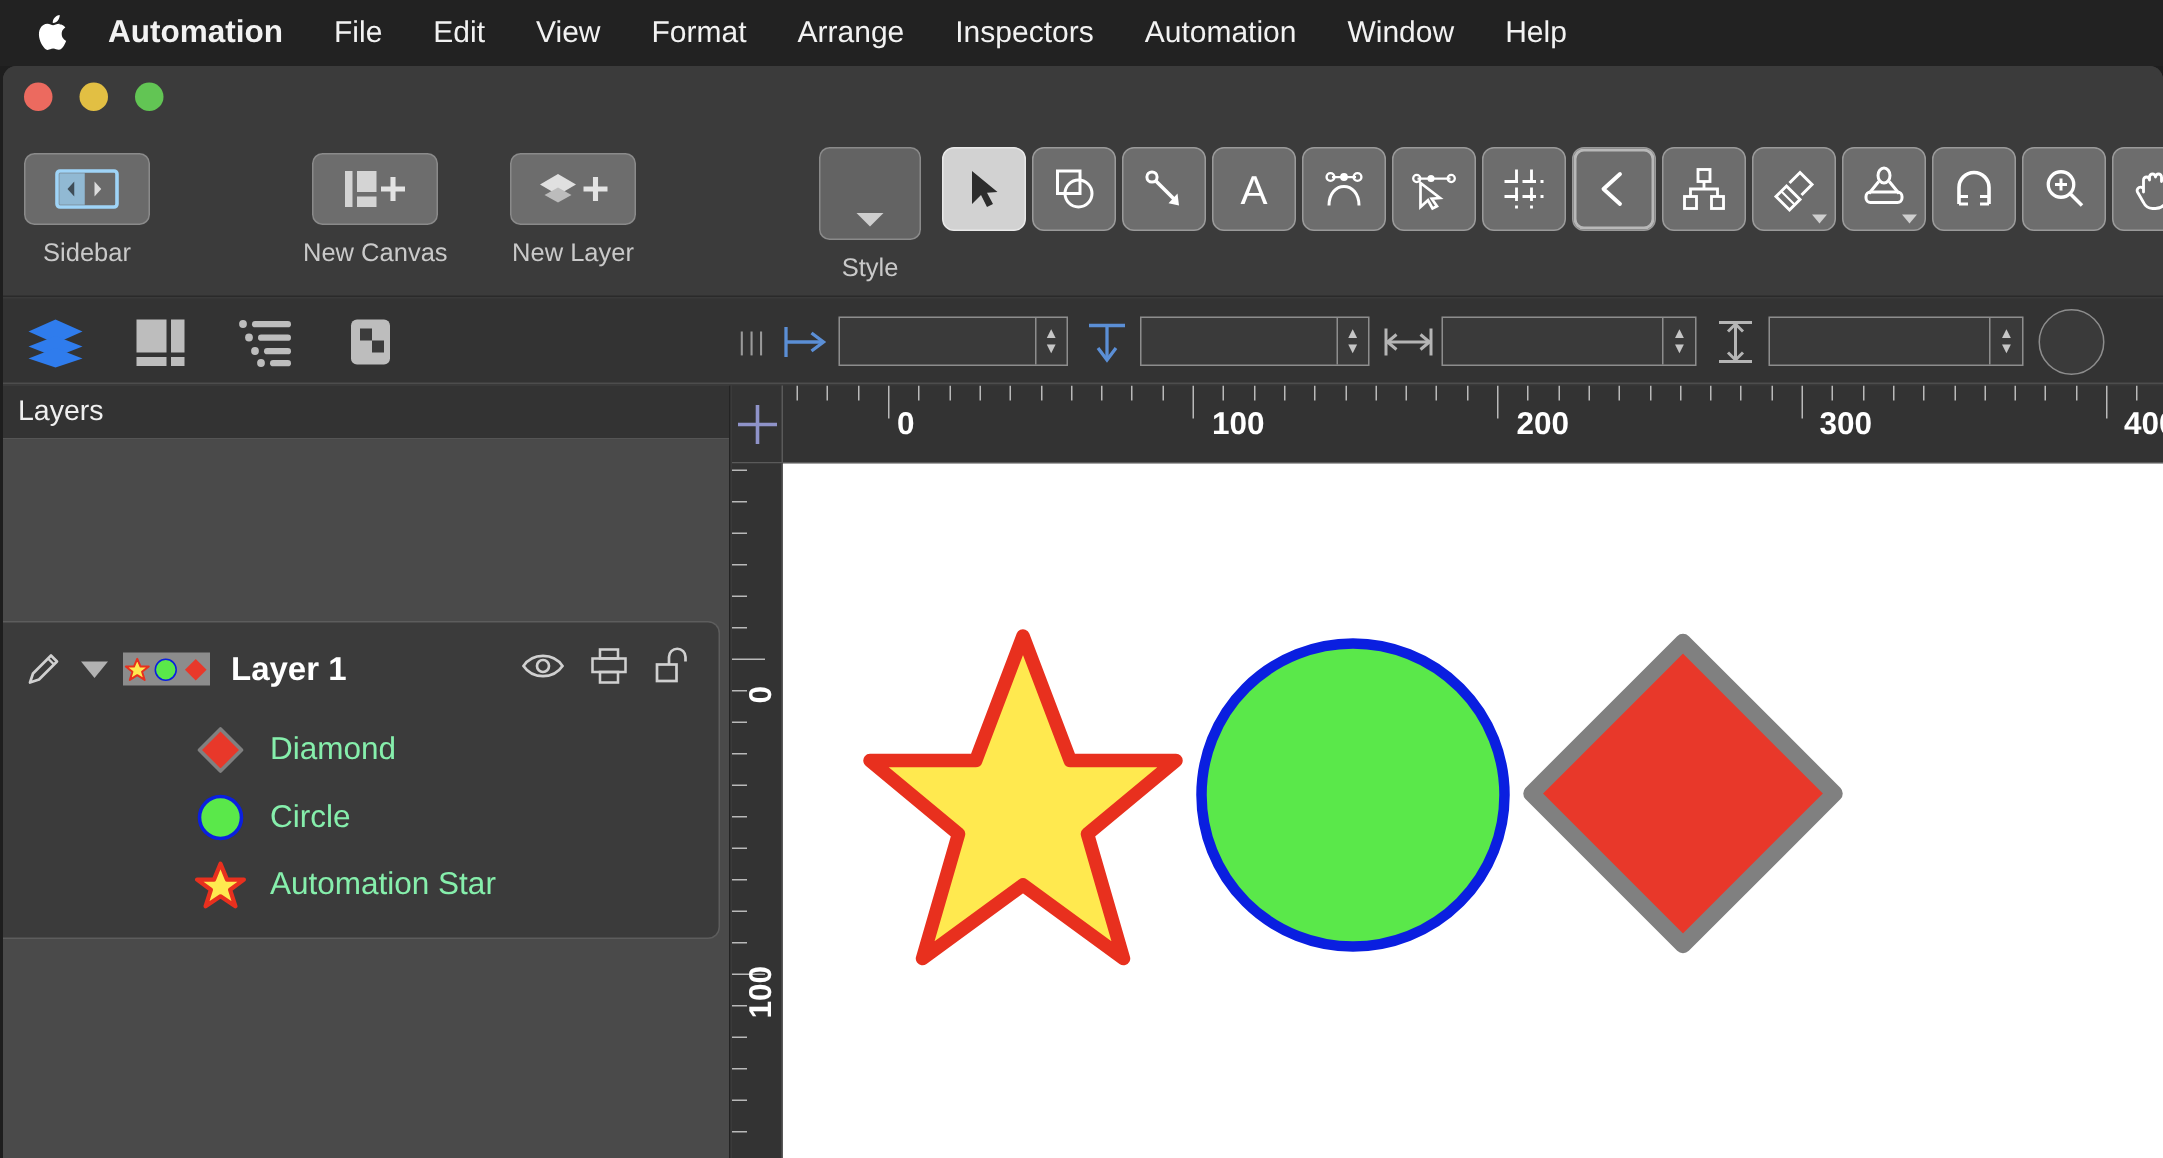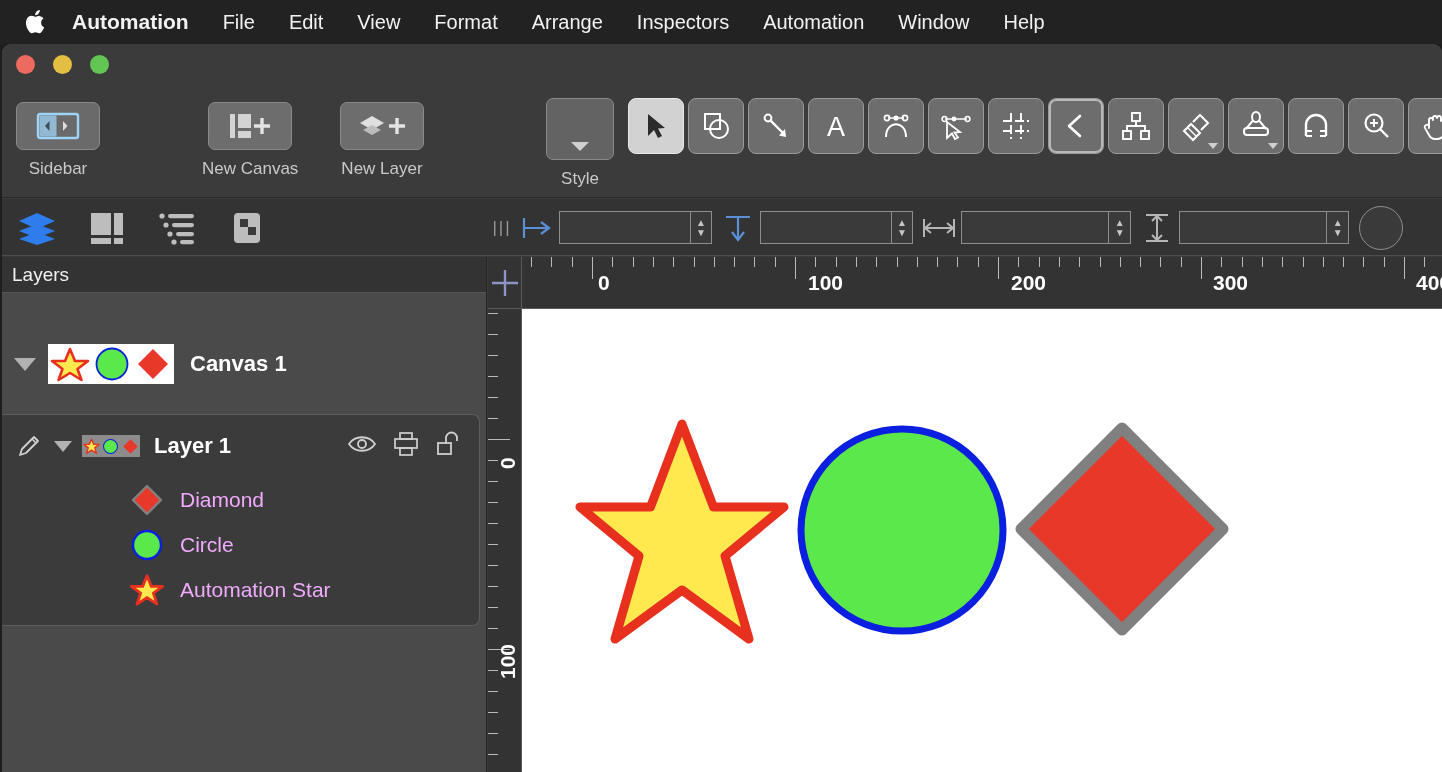--- a/index.html
+++ b/index.html
@@ -180,21 +180,21 @@
     display: flex; align-items: center; justify-content: space-around;
     margin-right: 14px;
   }
   .layer-name { font-size: 22px; color: #ffffff; }
   .layer-actions { margin-left: auto; display: flex; align-items: center; gap: 16px; padding-right: 16px; }
 
   .shape-row {
     height: 45px; display: flex; align-items: center; padding-left: 128px;
   }
   .shape-swatch { width: 34px; height: 34px; margin-right: 16px; display: flex; align-items: center; justify-content: center; }
-  .shape-label { font-size: 21px; color: #f0abfc; }
+  .shape-label { font-size: 21px; color: #86efac; }
 
   
   .ruler-corner {
     position: absolute; left: 486px; top: 213px; width: 34px; height: 52px;
     background: #333333; border-right: 1px solid #5a5a5a; border-bottom: 1px solid #5a5a5a;
     display: flex; align-items: center; justify-content: center;
   }
   .ruler-h {
     position: absolute; left: 520px; top: 213px; width: 920px; height: 52px;
     background: #333333; border-bottom: 1px solid #5a5a5a; overflow: hidden;
@@ -497,35 +497,20 @@
             </div>
         </div>
 
         <div class="rot-dial"></div>
       </div>
     </div>
 
     <div class="sidebar">
       <div class="sidebar-header">Layers</div>
 
-      <div class="canvas-row">
-        <div class="disclose"></div>
-        <div class="canvas-thumb">
-          <svg width="40" height="36" viewBox="0 0 40 36">
-            <path d="M20 3 L25 15 L38 15 L27.5 23 L31.5 34 L20 27 L8.5 34 L12.5 23 L2 15 L15 15 Z" fill="#ffe94f" stroke="#e8301e" stroke-width="2.6" stroke-linejoin="round"></path>
-          </svg>
-          <svg width="38" height="36" viewBox="0 0 38 36">
-            <circle cx="19" cy="18" r="15.5" fill="#5ae84a" stroke="#0a1fe0" stroke-width="1.8"></circle>
-          </svg>
-          <svg width="38" height="36" viewBox="0 0 38 36">
-            <path d="M19 3 L34 18 L19 33 L4 18 Z" fill="#e8382a"></path>
-          </svg>
-        </div>
-        <div class="canvas-name">Canvas 1</div>
-      </div>
 
       <div class="layer-group">
         <div class="layer-row">
           <div class="pencil-icon">
             <svg width="26" height="26" viewBox="0 0 26 26">
               <path d="M4 22 L6 16 L18 4 L22 8 L10 20 Z" fill="none" stroke="#d0d0d0" stroke-width="1.8" stroke-linejoin="round"></path>
               <path d="M16 6 L20 10" stroke="#d0d0d0" stroke-width="1.6"></path>
             </svg>
           </div>
           <div class="disclose-sm"></div>

